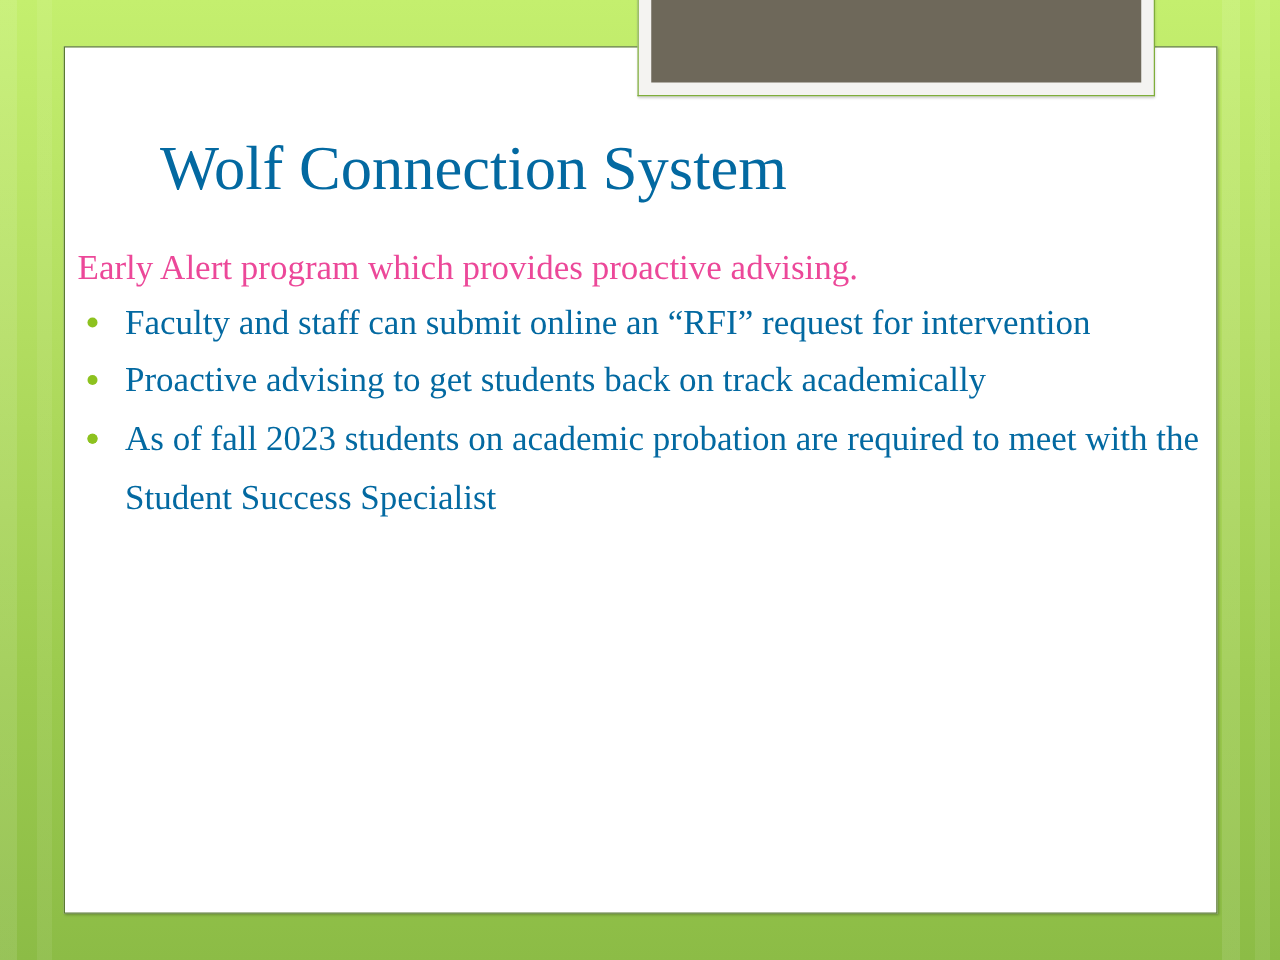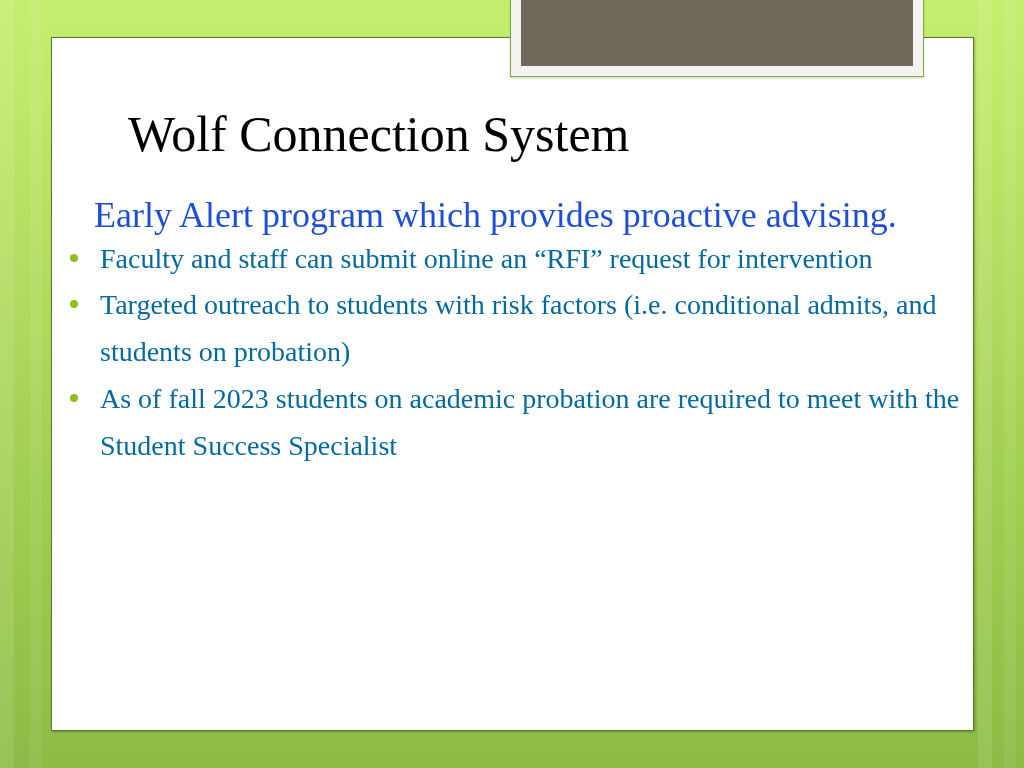--- a/index.html
+++ b/index.html
@@ -23,25 +23,25 @@
       position: absolute; left: 510px; top: -8px; width: 412px; height: 84px;
       background: #f4f3f1; border: 1px solid #7fae3a; border-top: none;
       box-shadow: 0 1px 2px rgba(0,0,0,0.2); z-index: 2;
     }
     .top-tab-inner {
       position: absolute; left: 10px; right: 10px; top: 8px; bottom: 10px;
       background: #6e685a;
     }
     .title {
       position: absolute; left: 128px; top: 104px;
-      font-size: 50px; color: #000000; line-height: 60px; white-space: nowrap;
+      font-size: 50px; color: #0369a1; line-height: 60px; white-space: nowrap;
     }
     .intro {
       position: absolute; left: 62px; top: 197px;
-      font-size: 36px; color: #1d4ed8; line-height: 36px; white-space: nowrap; margin-left: 32px;
+      font-size: 28px; color: #ec4899; line-height: 36px; white-space: nowrap;
     }
     .bullets {
       position: absolute; left: 62px; top: 238px; width: 900px;
       margin: 0; padding: 0; list-style: none;
     }
     .bullet {
       position: relative; padding-left: 38px; color: #0369a1;
       font-size: 28px;
     }
     .bullet .dot {
@@ -70,21 +70,24 @@
 
 <div class="title">Wolf Connection System</div>
 
 <div class="intro">Early Alert program which provides proactive advising.</div>
 
 <ul class="bullets">
   <li class="bullet tight b1">
     <span class="dot"></span>
     <span>Faculty and staff can submit online an “RFI” request for intervention</span>
   </li>
+  <li class="bullet loose b3">
+    <span class="dot"></span>
+    <span>Proactive advising to get students back on track academically</span>
+  </li>
   <li class="bullet loose b4">
     <span class="dot"></span>
-    <span>Targeted outreach to students with risk factors (i.e. conditional admits, and students on probation)</span>
   </li>
   <li class="bullet loose">
     <span class="dot"></span>
     <span>As of fall 2023 students on academic probation are required to meet with the Student Success Specialist</span>
   </li>
 </ul>
 
 </body></html>

